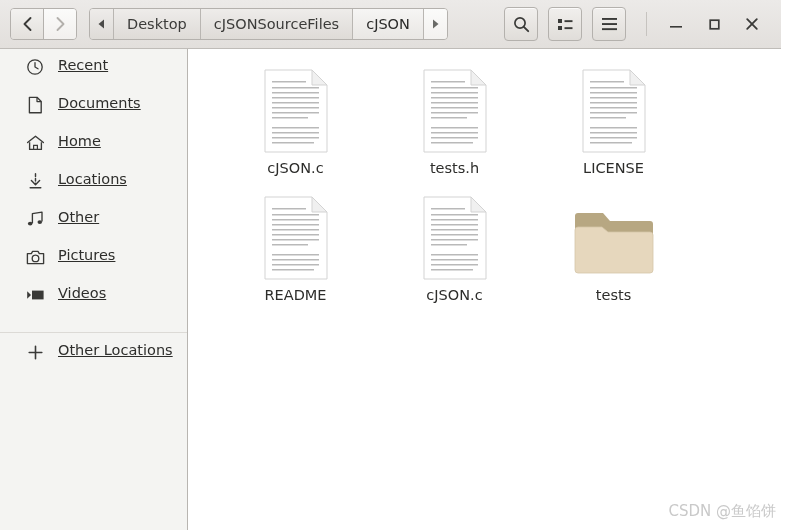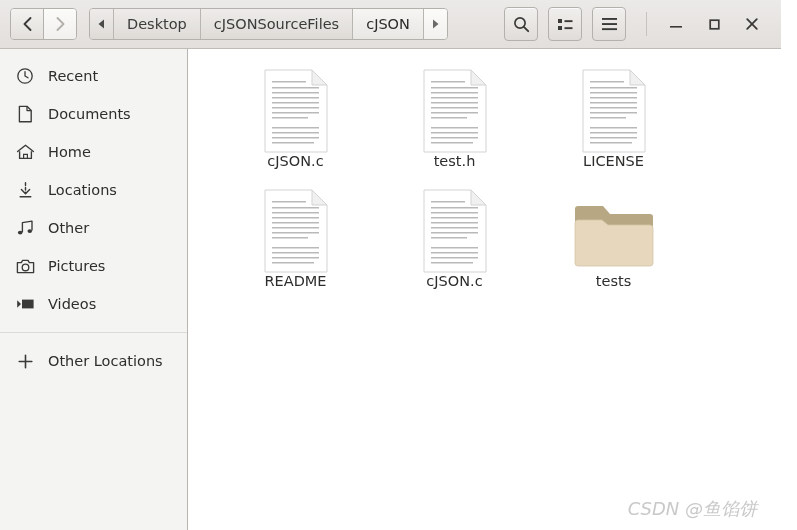--- a/index.html
+++ b/index.html
@@ -122,26 +122,27 @@
     min-width: 188px;
     background: #f4f4f2;
     border-right: 1px solid #b8b5b1;
     padding-top: 8px;
     box-sizing: border-box;
     display: flex;
     flex-direction: column;
   }
   .side-item {
     display: flex;
-    align-items: center;
+    align-items: flex-start;
     height: 38px;
-    padding-left: 14px;
+    padding-left: 24px;
     cursor: pointer;
     color: #2e2e2c;
     font-size: 14.5px;
+    text-decoration: underline;
   }
   .side-ico {
     width: 22px; height: 20px;
     margin-right: 12px;
     display: flex; align-items: center; justify-content: center;
     flex: 0 0 22px;
   }
   .side-label { white-space: nowrap; }
   .side-sep {
     height: 1px;
@@ -164,39 +165,39 @@
   }
   .fileitem {
     width: 159px;
     display: flex;
     flex-direction: column;
     align-items: center;
     cursor: pointer;
     padding-top: 4px;
   }
   .filelabel {
+    margin-top: 7px;
     font-size: 14.5px;
     color: #2d2d2b;
     text-align: center;
     white-space: nowrap;
   }
 
   .doc-icon { width: 64px; height: 84px; }
   .folder-icon { width: 84px; height: 72px; margin-top: 10px; margin-bottom: 2px; }
 
   
   .watermark {
     position: absolute;
-    right: 24px;
+    right: 5px;
     bottom: 9px;
-    font-size: 18px;
+    font-size: 15px;
     color: #c9c9c9;
     white-space: nowrap;
     user-select: none;
-    font-style: italic;
   }
 </style>
 </head>
 <body>
 
 <div class="window">
 
   <div class="headerbar">
 
     <div class="navgroup">
@@ -408,21 +409,21 @@
               <rect x="8" y="33" width="47" height="1.5"></rect>
                 <rect x="8" y="38" width="47" height="1.5"></rect>
               <rect x="8" y="43" width="47" height="1.5"></rect>
                 <rect x="8" y="48" width="36" height="1.5"></rect>
               <rect x="8" y="58" width="47" height="1.5"></rect>
                 <rect x="8" y="63" width="47" height="1.5"></rect>
               <rect x="8" y="68" width="47" height="1.5"></rect>
                 <rect x="8" y="73" width="42" height="1.5"></rect>
             </g>
           </svg>
-          <div class="filelabel">test.h</div>
+          <div class="filelabel">tests.h</div>
         </div>
 
         <div class="fileitem">
           <svg class="doc-icon" viewBox="0 0 64 84">
             <path d="M1 1 L48 1 L63 16 L63 83 L1 83 Z" fill="#ffffff" stroke="#d3d3d3" stroke-width="1"></path>
             <path d="M48 1 L48 16 L63 16 Z" fill="#f0f0f0" stroke="#d3d3d3" stroke-width="1"></path>
             <g fill="#b9b9b9">
               <rect x="8" y="12" width="34" height="1.5"></rect>
                 <rect x="8" y="18" width="47" height="1.5"></rect>
               <rect x="8" y="23" width="47" height="1.5"></rect>

